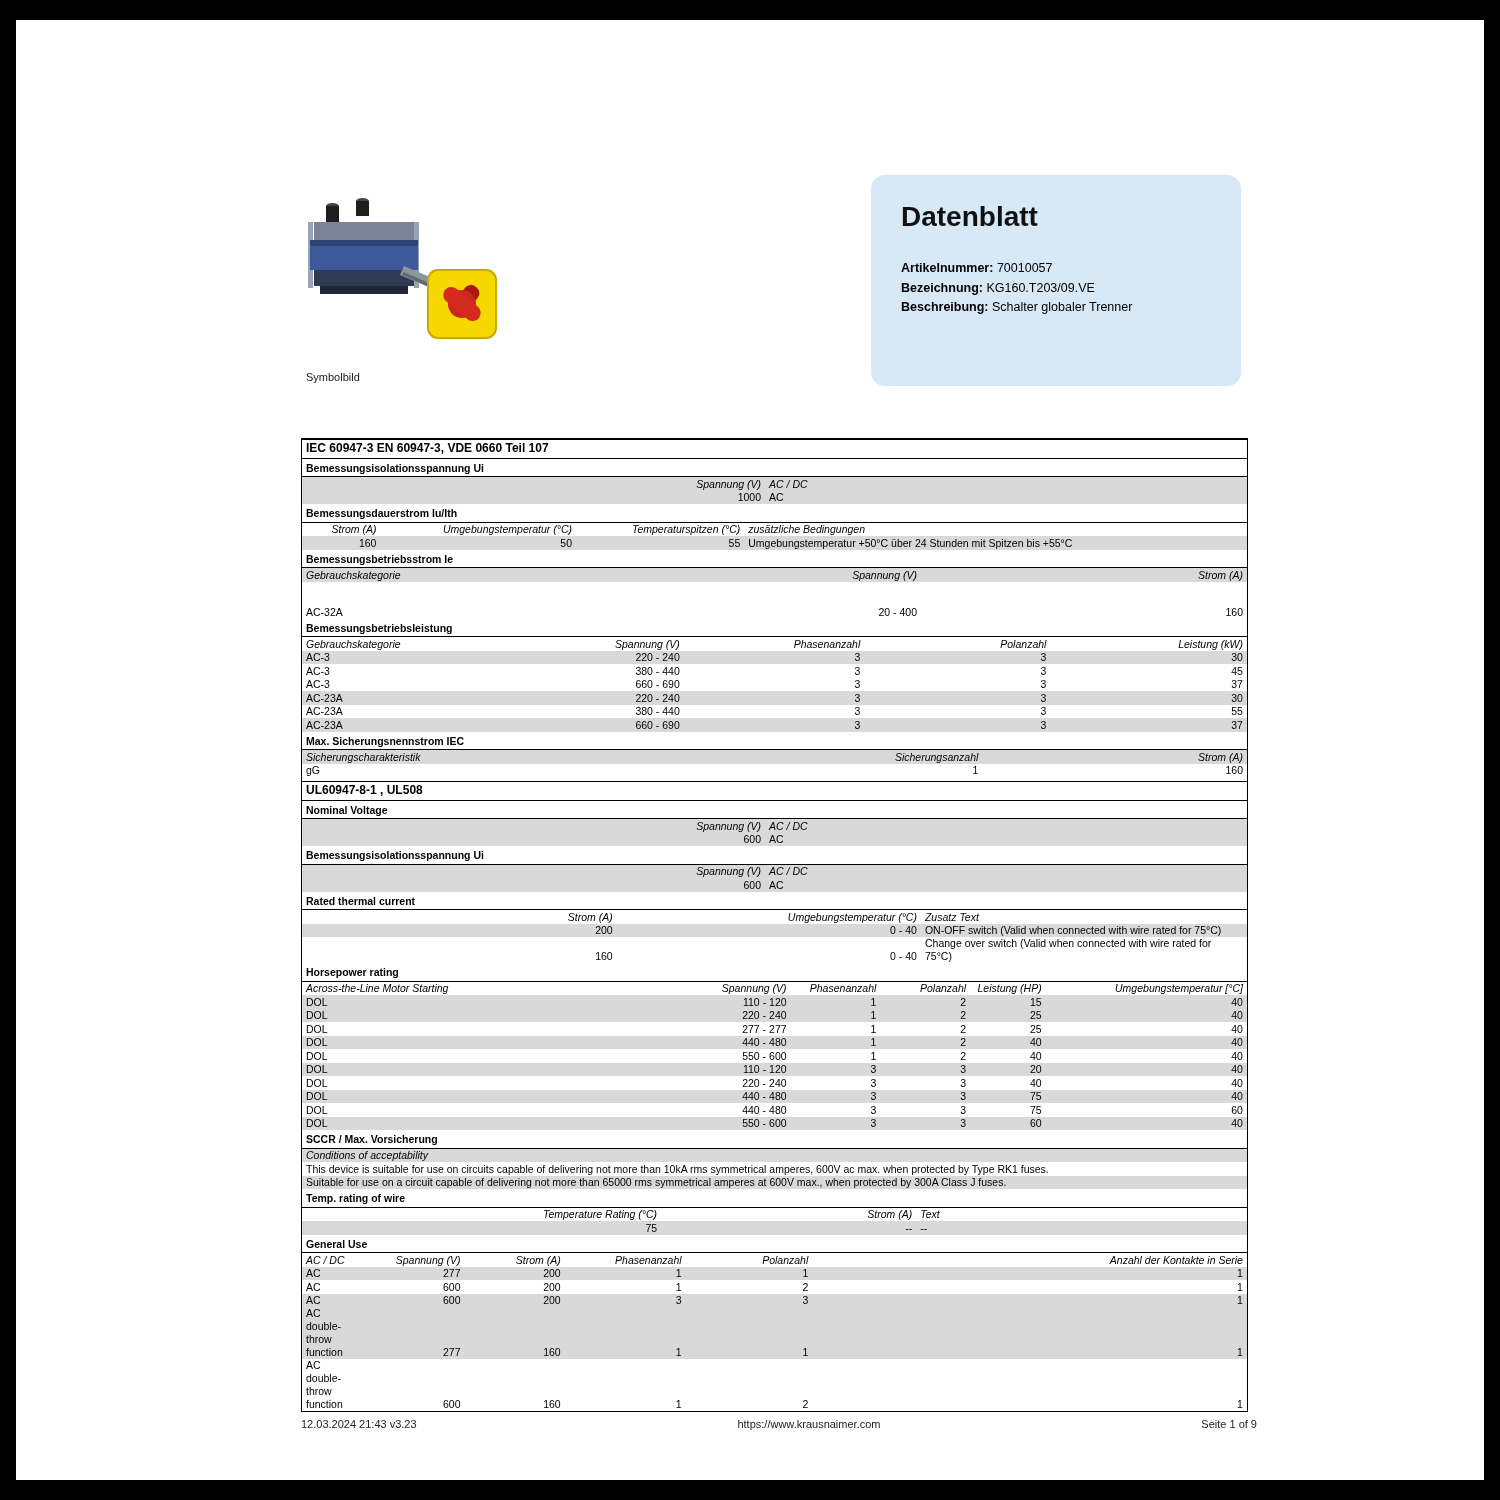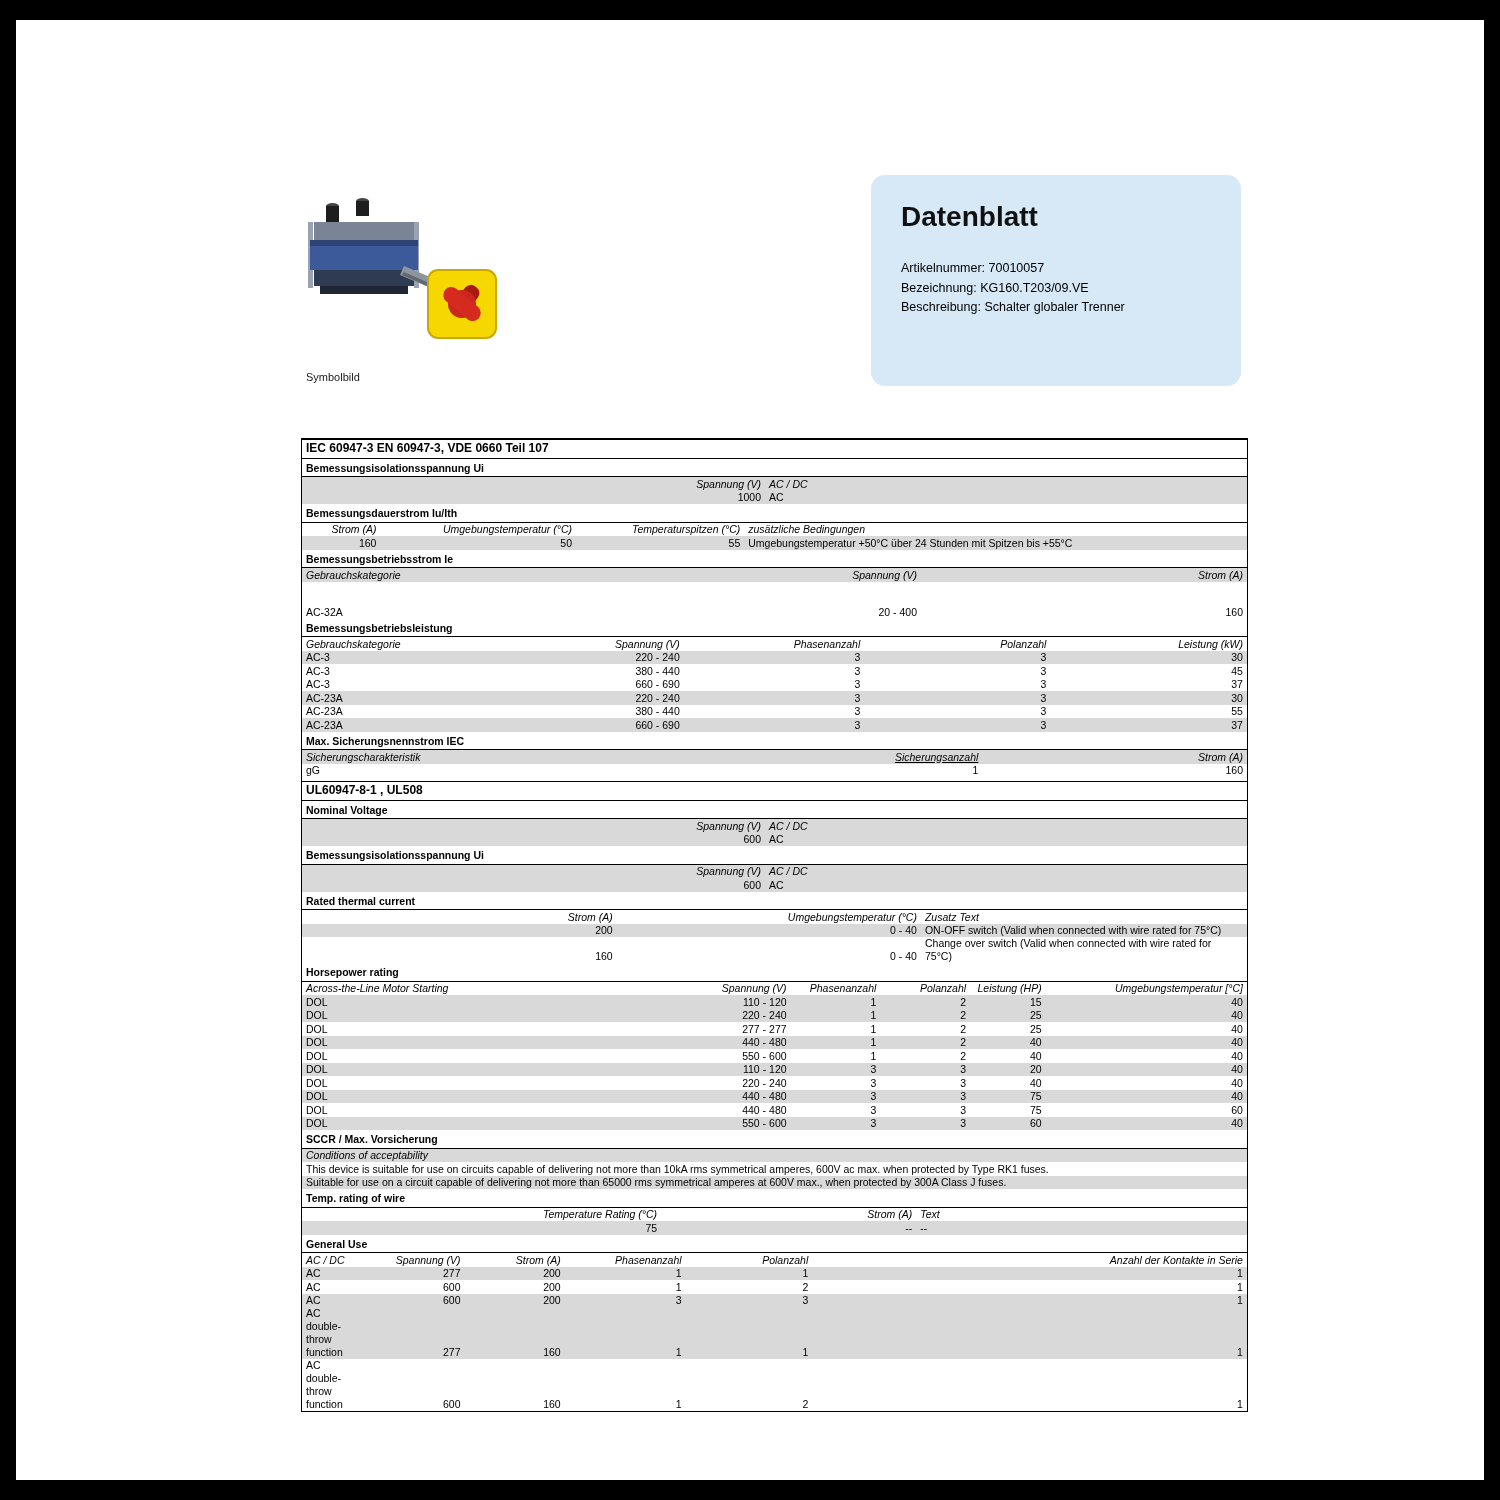--- a/index.html
+++ b/index.html
@@ -9,21 +9,21 @@
   .logo{position:absolute;left:292px;top:52px;display:flex;align-items:center;}
   .logo-text{font-size:38px;color:#6d6d6d;margin-left:24px;letter-spacing:.5px;}
   
   .product{position:absolute;left:288px;top:176px;width:215px;height:172px;}
   .caption{position:absolute;left:290px;top:351px;font-size:11px;color:#1a1a1a;}
   
   .infobox{position:absolute;left:855px;top:155px;width:370px;height:211px;background:#d7e8f7;
            border-radius:14px;box-sizing:border-box;padding:26px 30px;}
   .infobox-title{font-size:28px;font-weight:bold;color:#111;margin:0 0 26px 0;}
   .field{font-size:12.5px;line-height:19.5px;}
-  .field b{font-weight:normal;}
+  .field b{font-weight:bold;}
   
   .spec{position:absolute;left:285px;top:418px;width:947px;border:1px solid #000;box-sizing:border-box;
         font-size:10.5px;line-height:13px;}
   .trow{display:flex;align-items:flex-end;min-height:13.5px;}
   .trow.gray{background:#d9d9d9;}
   .chead{font-style:italic;}
   .tcell{box-sizing:border-box;padding:0 4px;white-space:pre-line;}
   .a-l{text-align:left}.a-r{text-align:right}
   .h1{font-weight:bold;font-size:12px;padding:2px 4px;border-top:1px solid #000;border-bottom:1px solid #000;display:block;}
   .trow.h1:not(:first-child){margin-top:4px;}
@@ -158,21 +158,21 @@
       <div class="trow tdata gray">
         <div class="tcell a-l" style="width: 25%;">AC-23A</div>
         <div class="tcell a-r" style="width: 15.4%;">660 - 690</div>
         <div class="tcell a-r" style="width: 19.1%;">3</div>
         <div class="tcell a-r" style="width: 19.7%;">3</div>
         <div class="tcell a-r" style="width: 20.8%;">37</div>
       </div>
       <div class="trow h2">Max. Sicherungsnennstrom IEC</div>
       <div class="trow chead gray">
         <div class="tcell a-l" style="width: 40%;">Sicherungscharakteristik</div>
-        <div class="tcell a-r" style="width: 32%; text-decoration: underline;">Sicherungsanzahl</div>
+        <div class="tcell a-r" style="width: 32%;">Sicherungsanzahl</div>
         <div class="tcell a-r" style="width: 28%;">Strom (A)</div>
       </div>
       <div class="trow tdata">
         <div class="tcell a-l" style="width: 40%;">gG</div>
         <div class="tcell a-r" style="width: 32%;">1</div>
         <div class="tcell a-r" style="width: 28%;">160</div>
       </div>
       <div class="trow h1">UL60947-8-1 , UL508</div>
       <div class="trow h2">Nominal Voltage</div>
       <div class="trow chead gray">
@@ -367,14 +367,19 @@
 throw
 function</div>
         <div class="tcell a-r" style="width: 11.2%;">600</div>
         <div class="tcell a-r" style="width: 10.6%;">160</div>
         <div class="tcell a-r" style="width: 12.8%;">1</div>
         <div class="tcell a-r" style="width: 13.4%;">2</div>
         <div class="tcell a-r" style="width: 46%;">1</div>
       </div>
     </div>
 
+  <div class="footer">
+    <span>12.03.2024 21:43 v3.23</span>
+    <span>https://www.krausnaimer.com</span>
+    <span>Seite 1 of  9</span>
+  </div>
 
 </div>
 
 </body></html>

